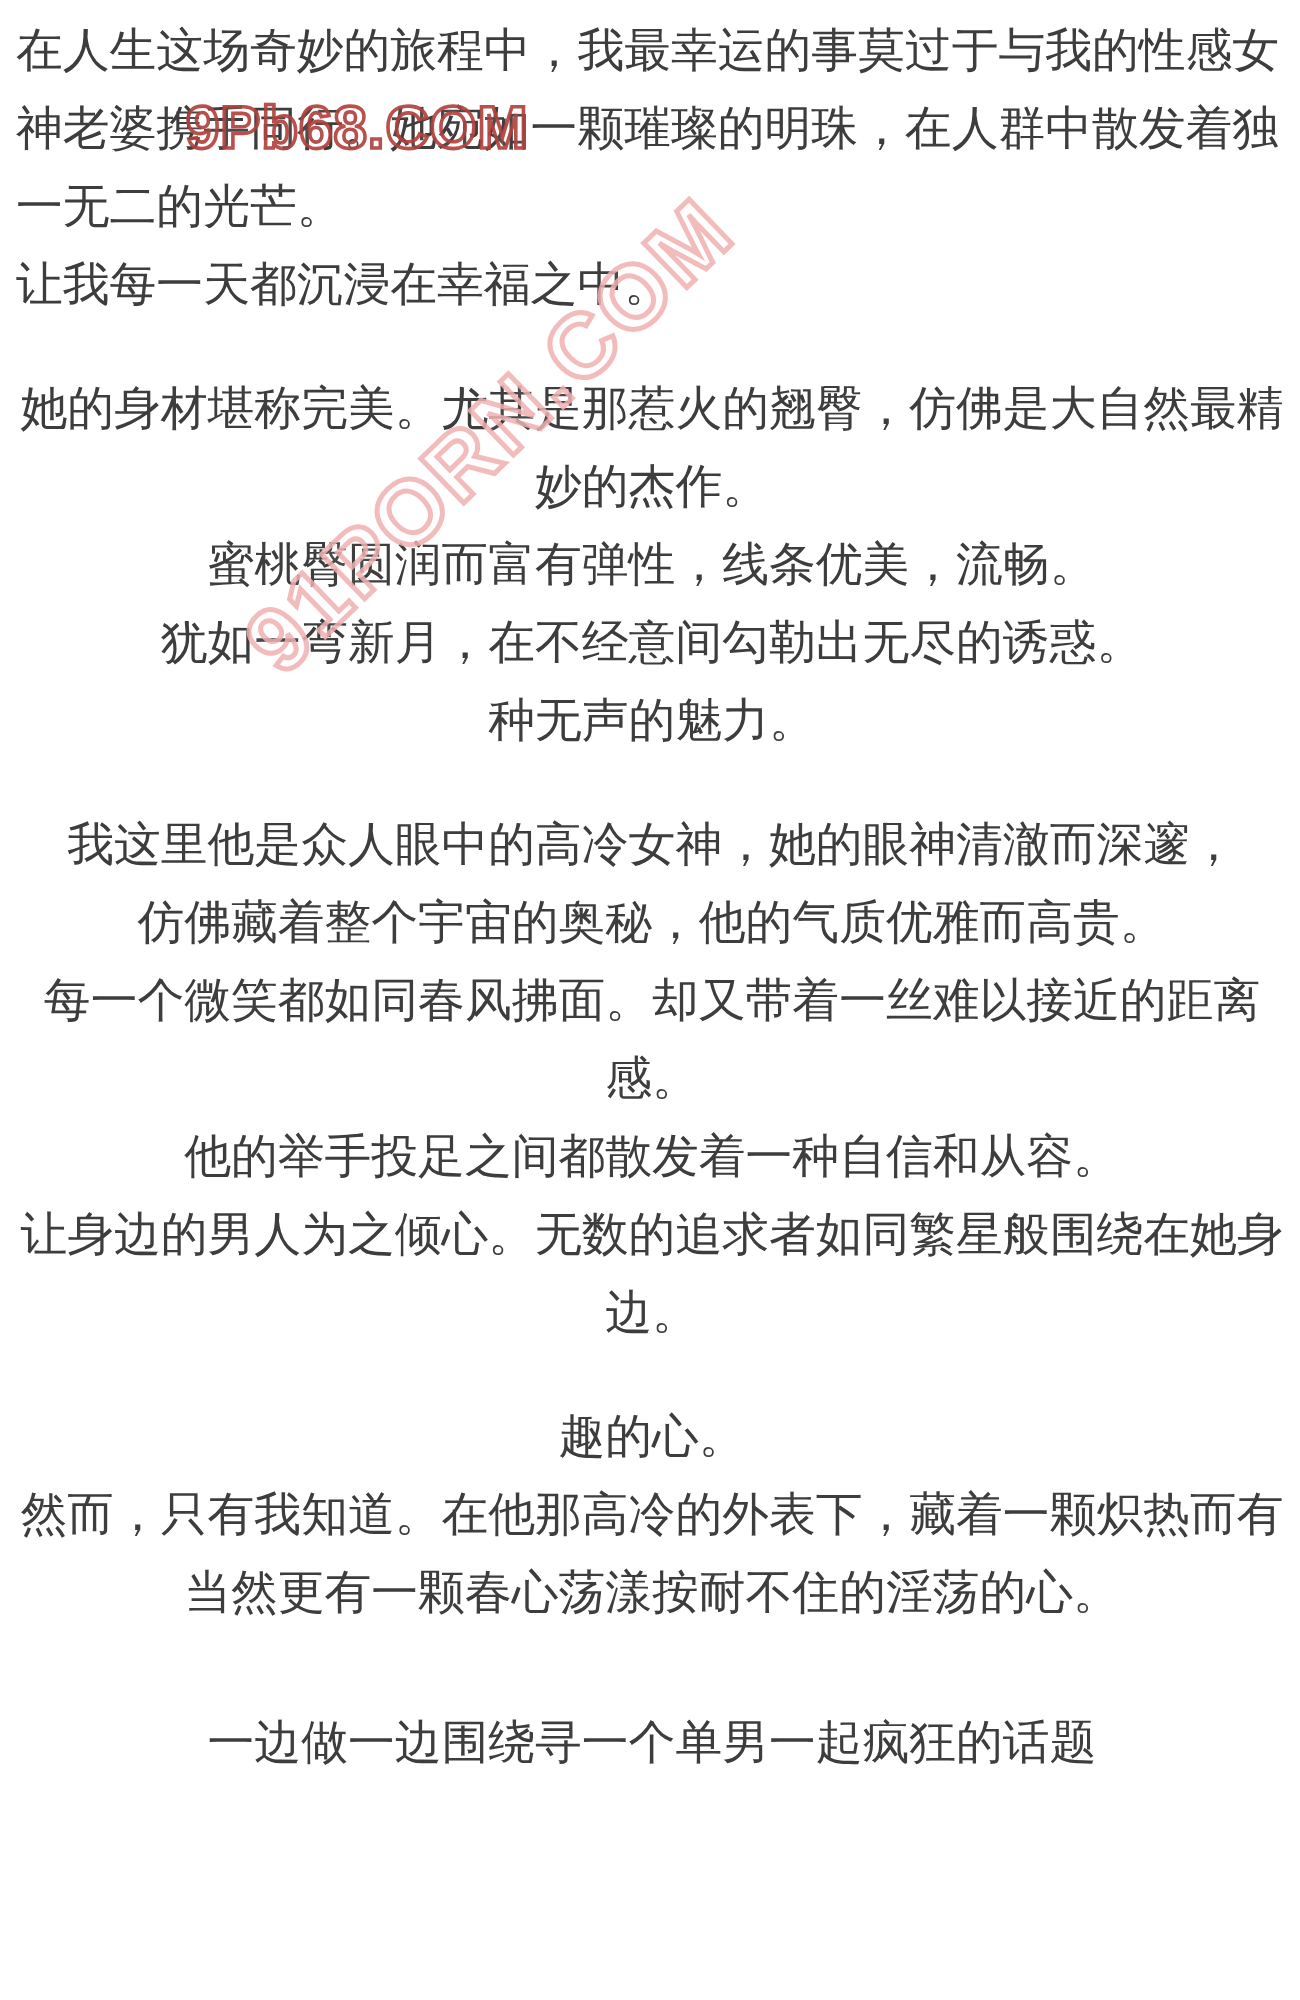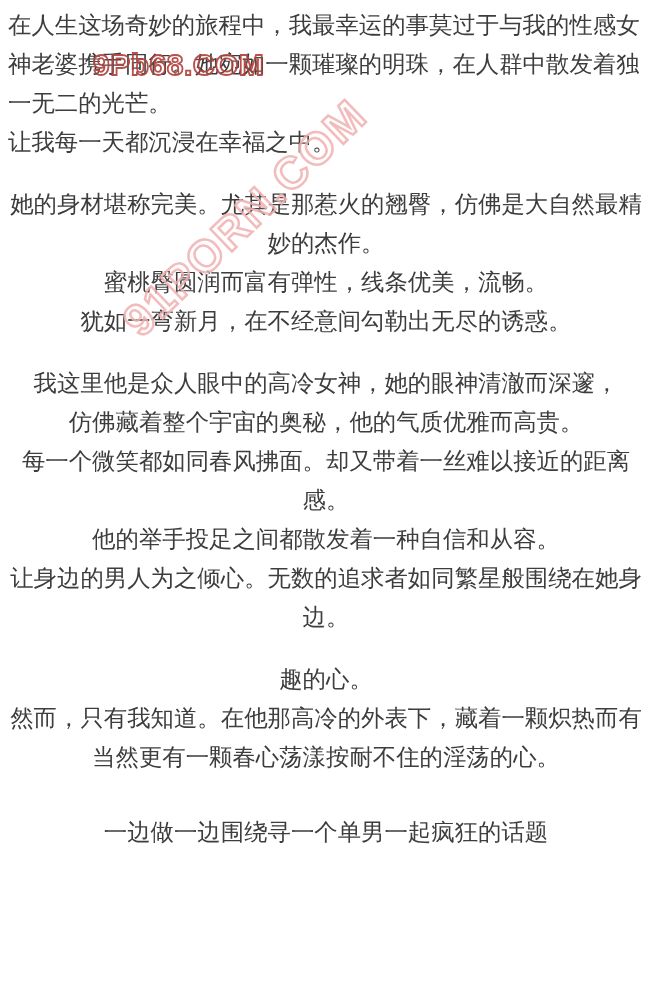--- a/index.html
+++ b/index.html
@@ -73,20 +73,21 @@
         <div class="line">在人生这场奇妙的旅程中，我最幸运的事莫过于与我的性感女</div>
         <div class="line">神老婆携手同行。她宛如一颗璀璨的明珠，在人群中散发着独</div>
         <div class="line">一无二的光芒。</div>
         <div class="line">让我每一天都沉浸在幸福之中。</div>
       </div>
       <div class="para">
         <div class="line">她的身材堪称完美。尤其是那惹火的翘臀，仿佛是大自然最精</div>
         <div class="line">妙的杰作。</div>
         <div class="line">蜜桃臀圆润而富有弹性，线条优美，流畅。</div>
         <div class="line">犹如一弯新月，在不经意间勾勒出无尽的诱惑。</div>
+        <div class="line">种无声的魅力。</div>
       </div>
       <div class="para">
         <div class="line">我这里他是众人眼中的高冷女神，她的眼神清澈而深邃，</div>
         <div class="line">仿佛藏着整个宇宙的奥秘，他的气质优雅而高贵。</div>
         <div class="line">每一个微笑都如同春风拂面。却又带着一丝难以接近的距离</div>
         <div class="line">感。</div>
         <div class="line">他的举手投足之间都散发着一种自信和从容。</div>
         <div class="line">让身边的男人为之倾心。无数的追求者如同繁星般围绕在她身</div>
         <div class="line">边。</div>
       </div>

